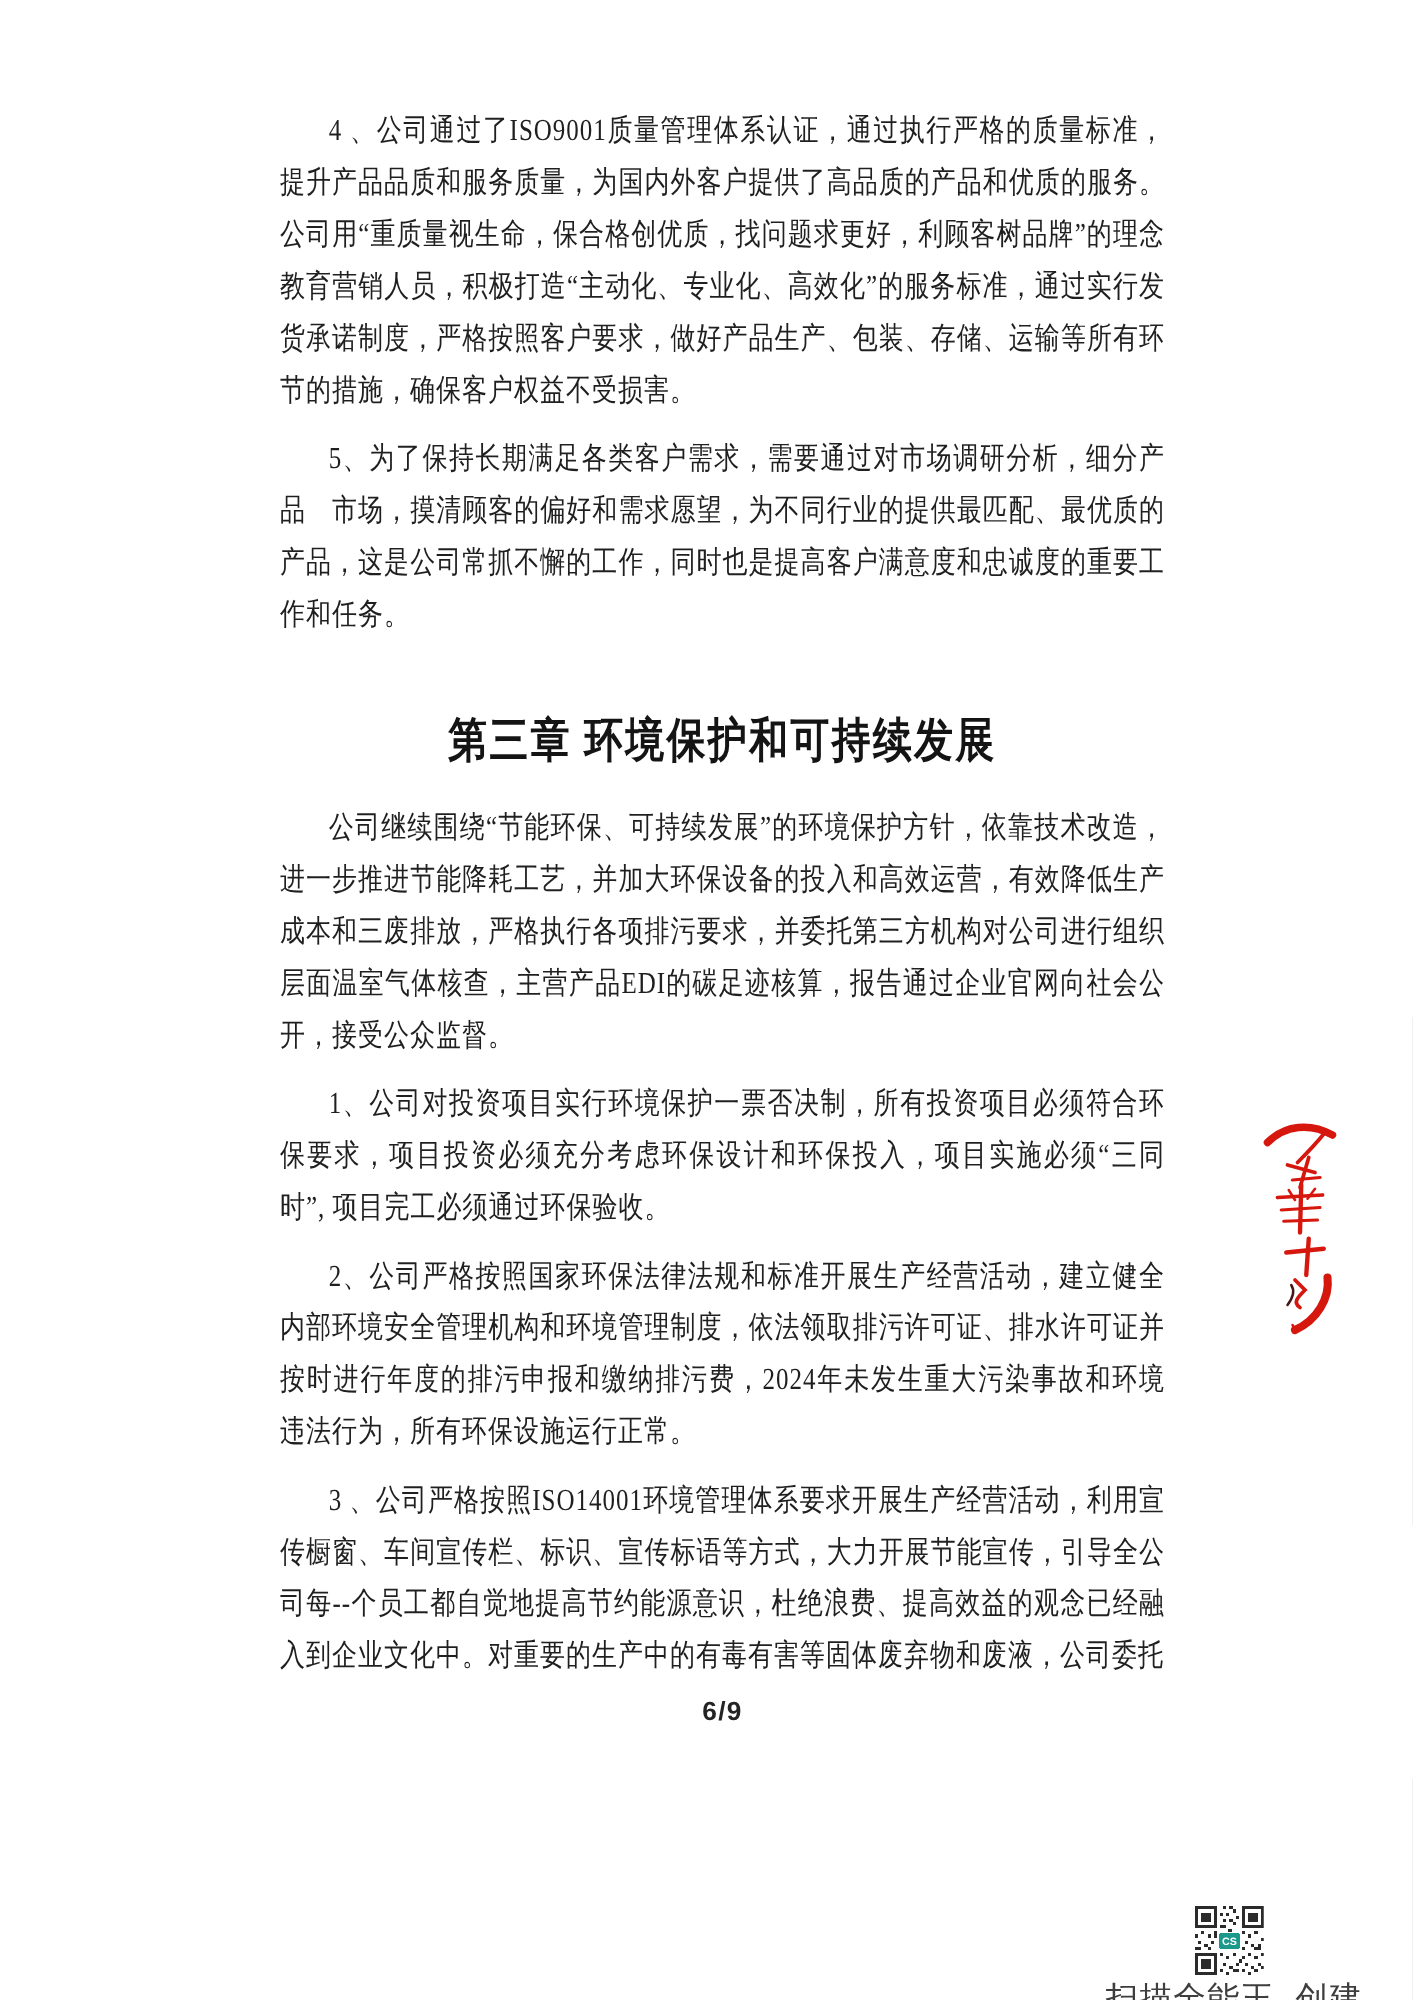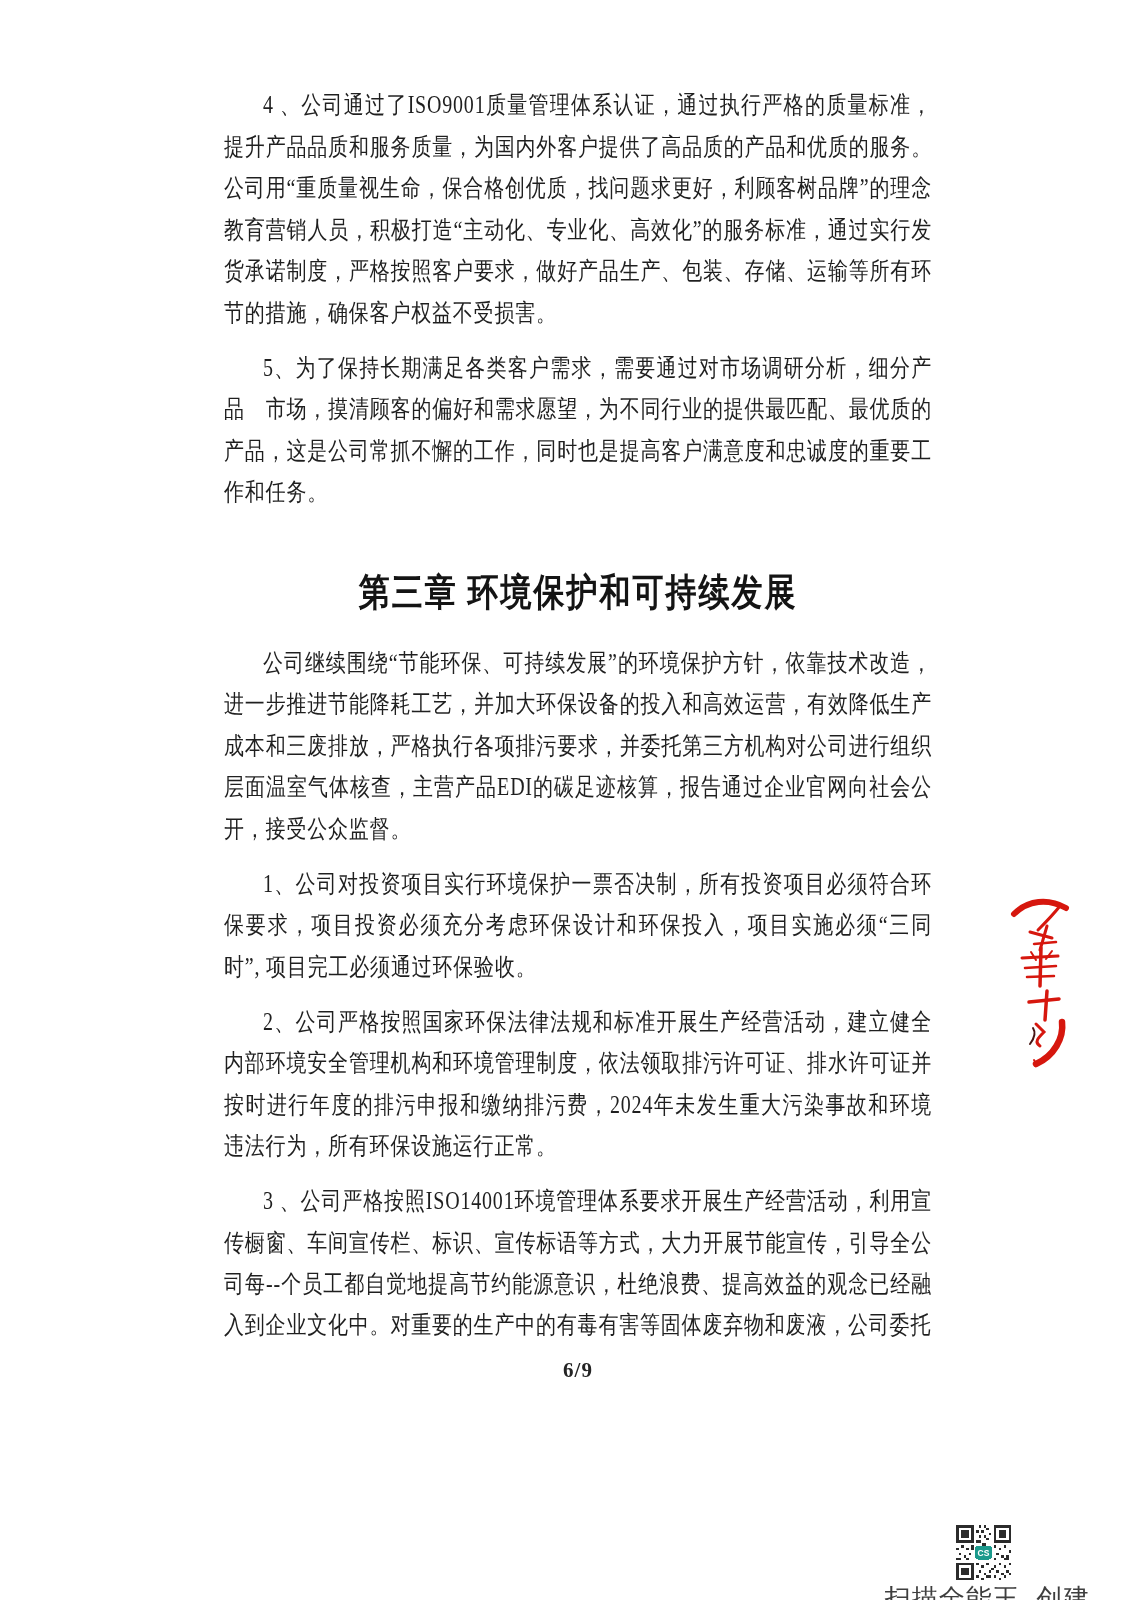--- a/index.html
+++ b/index.html
@@ -38,21 +38,21 @@
     letter-spacing:2px;
     line-height:40px;
     color:#141414;
     font-family:"Liberation Serif","DejaVu Serif",serif;
   }
   .page-number{
     position:absolute;
     left:224px;top:1358px;
     width:708px;
     text-align:center;
-    font-family:Liberation Serif, serif;
+    font-family:Liberation Sans, sans-serif;
     font-size:21px;
     font-weight:700;
     letter-spacing:1px;
     color:#242424;
   }
   .signature{
     position:absolute;
     left:1000px;top:892px;
     width:70px;height:180px;
   }

